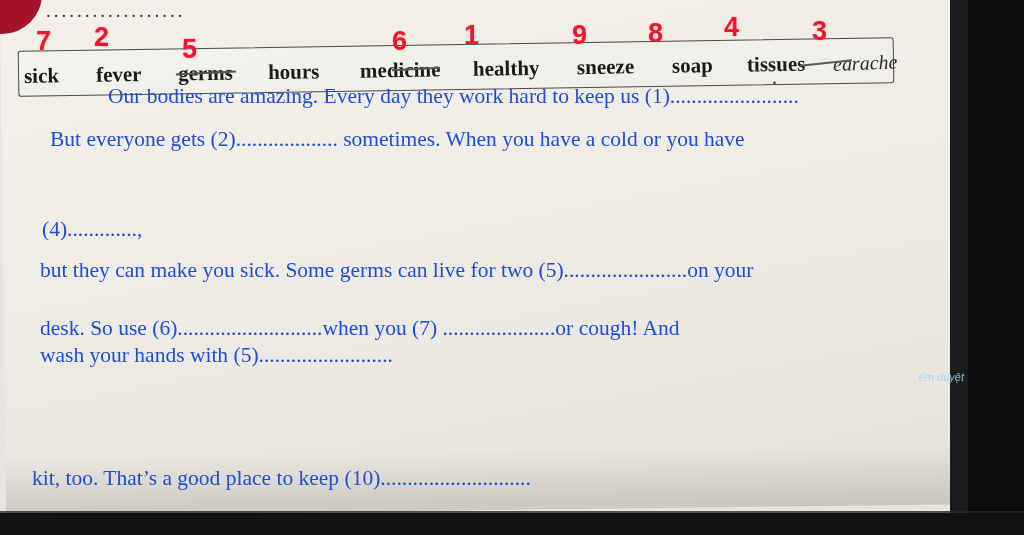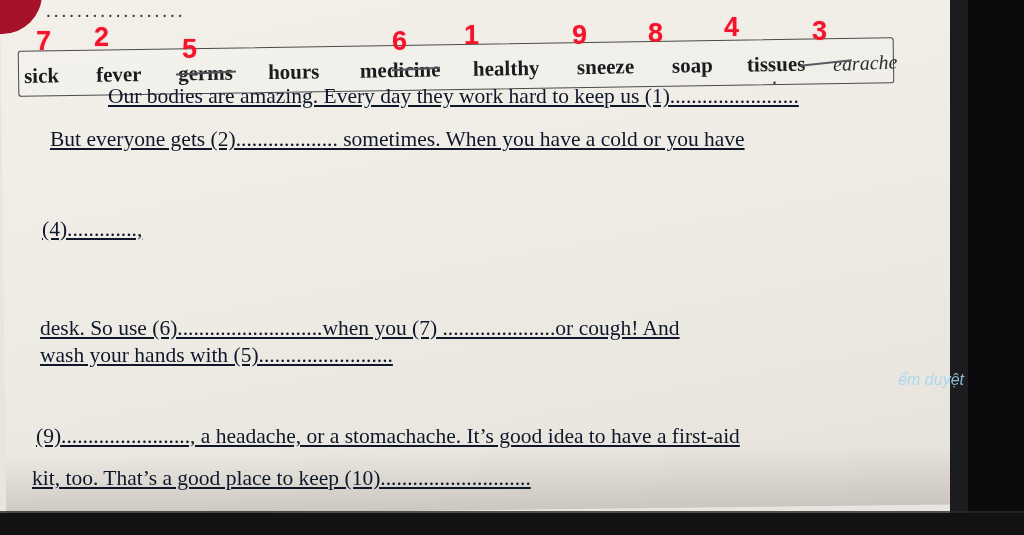--- a/index.html
+++ b/index.html
@@ -196,30 +196,29 @@
     font-family: "Liberation Sans", sans-serif;
     font-weight: bold;
     font-size: 27px;
     line-height: 1;
     text-shadow: 0 0 2px rgba(255,60,60,.35);
   }
   
   .line {
     position: absolute;
     font-size: 21.5px;
-    color: #0f172a;
+    color: #1d4ed8;
     white-space: nowrap;
     font-family: "Liberation Serif", serif;
-    text-decoration: underline;
   }
   .wm {
     position: absolute;
     right: 60px;
     top: 371px;
-    font-size: 16px;
+    font-size: 11px;
     color: #9fd6f2;
     font-family: "Liberation Sans", sans-serif;
     font-style: italic;
     opacity: .85;
   }
 </style>
 </head>
 <body>
 
 <div id="page">
@@ -260,23 +259,23 @@
     <div class="num" style="left:392px; top:28px;">6</div>
     <div class="num" style="left:464px; top:22px;">1</div>
     <div class="num" style="left:572px; top:22px;">9</div>
     <div class="num" style="left:648px; top:20px;">8</div>
     <div class="num" style="left:724px; top:14px;">4</div>
     <div class="num" style="left:812px; top:18px;">3</div>
 
     <div class="line" style="left:108px; top:84px;">Our bodies are amazing. Every day they work hard to keep us (1)........................</div>
     <div class="line" style="left:50px;  top:127px;text-align:center;">But everyone gets (2)................... sometimes. When you have a cold or you have</div>
     <div class="line" style="left:42px;  top:217px;">(4).............,</div>
+    <div class="line" style="left:40px;  top:258px;">but they can make you sick. Some germs can live for two (5).......................on your</div>
     <div class="line" style="left:40px;  top:316px;">desk. So use (6)...........................when you  (7) .....................or cough! And</div>
     <div class="line" style="left:40px;  top:343px;">wash your hands with  (5).........................</div>
-    <div class="line" style="left:36px;  top:424px;">(9)........................, a headache, or a stomachache. It’s good idea to have a first-aid</div>
     <div class="line" style="left:32px;  top:466px;text-align:right;">kit, too. That’s a good place to keep (10)............................</div>
 
   </div>
 
   <div class="dark-right-inner"></div>
   <div class="dark-right"></div>
   <div class="dark-bottom-2"></div>
   <div class="dark-bottom"></div>
   <div class="red-corner"></div>
   <div class="wm">ểm duyệt</div>

